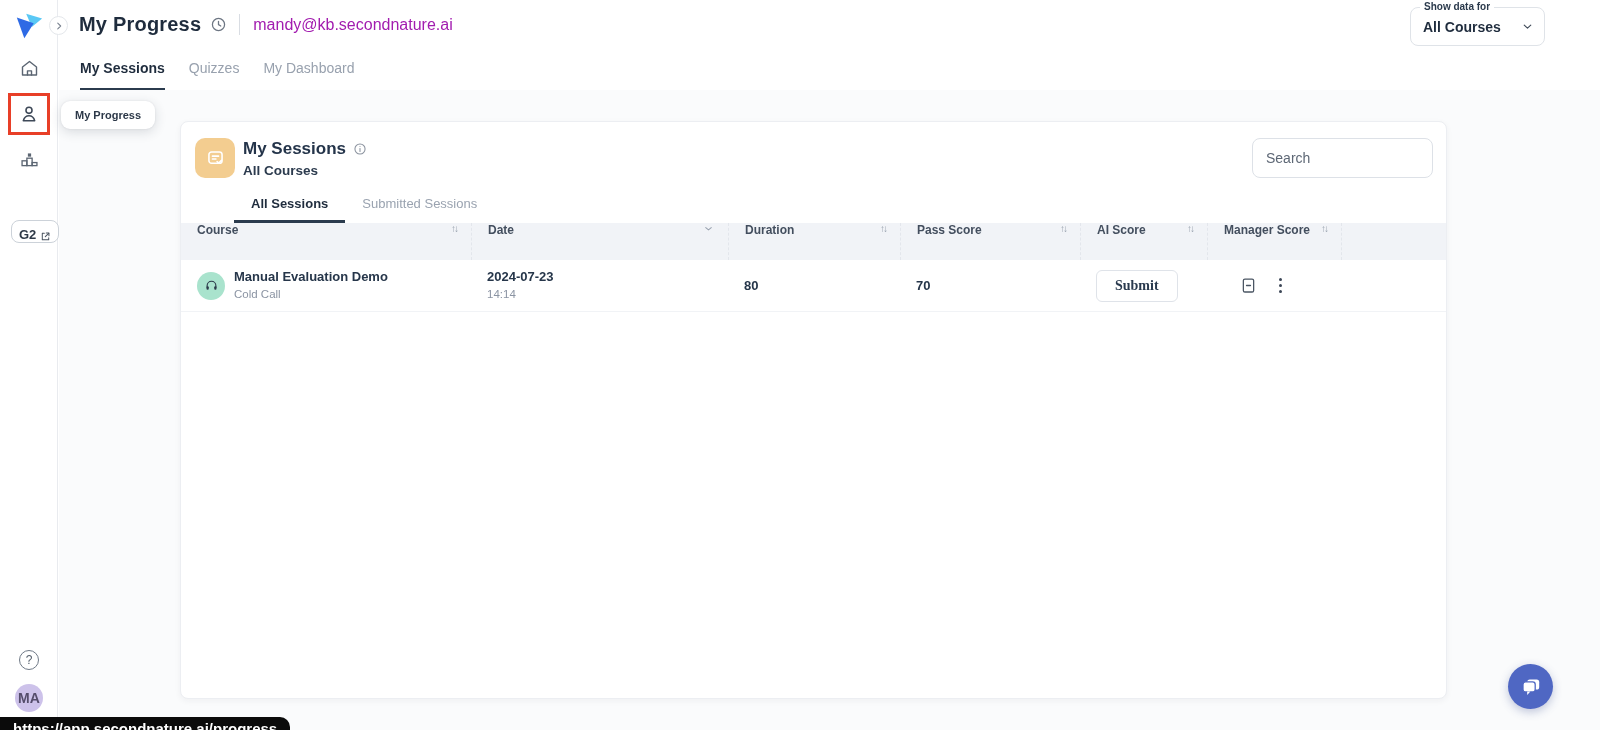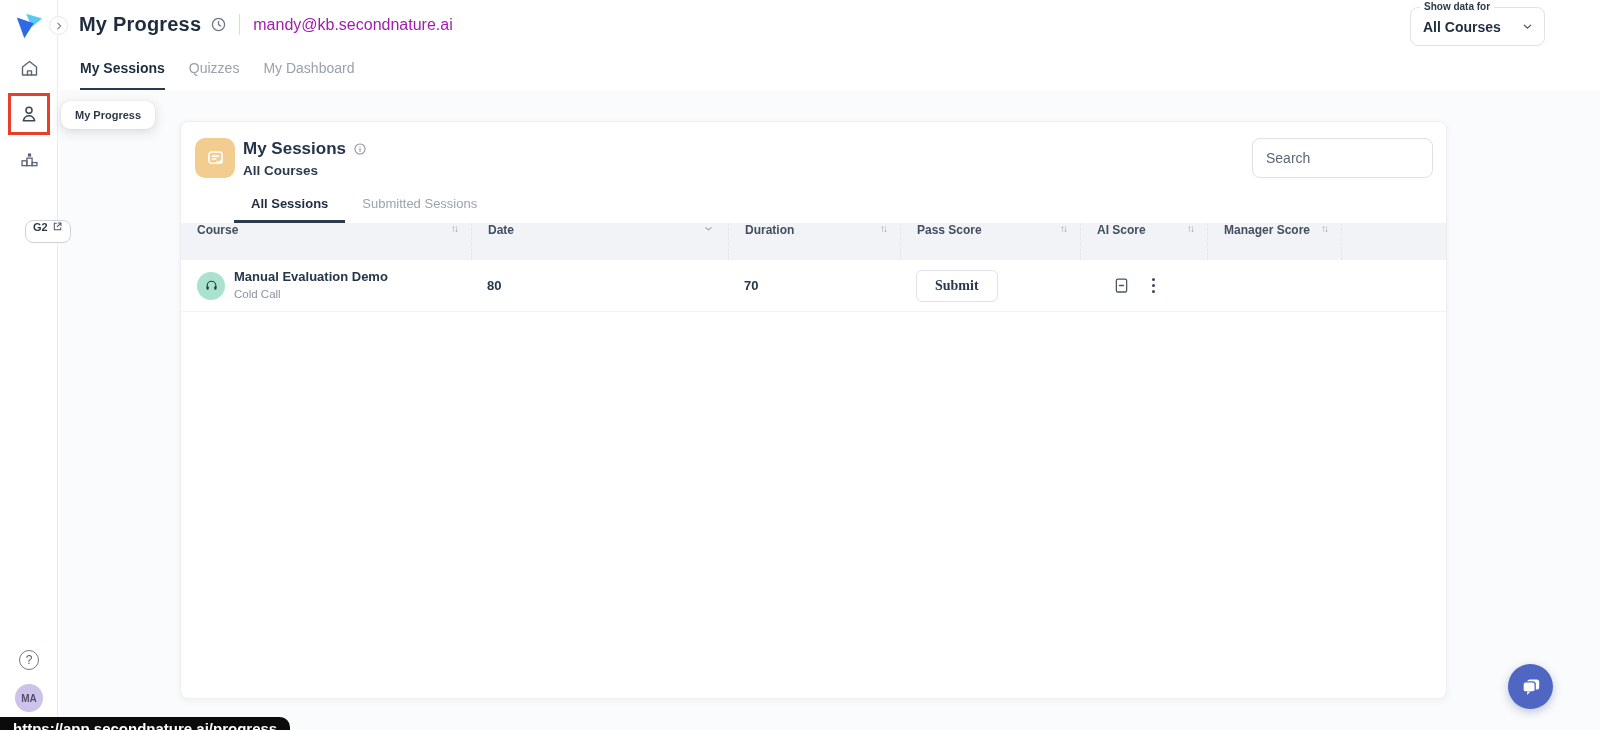--- a/index.html
+++ b/index.html
@@ -23,36 +23,36 @@
     display: flex; align-items: center; justify-content: center; z-index: 30; cursor: pointer;
   }
   .nav-icon { position: absolute; left: 0; width: 58px; display: flex; justify-content: center; cursor: pointer; }
   .nav-home { top: 58px; }
   .nav-progress-box {
     position: absolute; left: 8px; top: 93px; width: 42px; height: 42px;
     border: 3px solid #e83f28; display: flex; align-items: center; justify-content: center; cursor: pointer;
   }
   .nav-podium { top: 149px; }
   .g2-badge {
-    position: absolute; left: 25px; top: 220px; height: 23px;
+    position: absolute; left: 11px; top: 220px; height: 23px;
     border: 1px solid #ccd2d9; border-radius: 8px; background: #fff;
-    display: flex; align-items: flex-start; gap: 4px; padding: 0 7px;
-    font-size: 11px; font-weight: bold; color: #2e3947; cursor: pointer;
+    display: flex; align-items: flex-end; gap: 4px; padding: 0 7px;
+    font-size: 13px; font-weight: bold; color: #2e3947; cursor: pointer;
   }
   .help-btn {
     position: absolute; left: 19px; top: 650px; width: 20px; height: 20px;
     border: 1.5px solid #707a87; border-radius: 50%; color: #5a московrgb;
     display: flex; align-items: center; justify-content: center;
     font-size: 12px; color: #555f6c; cursor: pointer; background: #fff;
   }
   .user-avatar {
     position: absolute; left: 15px; top: 684px; width: 28px; height: 28px;
     border-radius: 50%; background: #cdc2ea; color: #554d6b;
     display: flex; align-items: center; justify-content: center;
-    font-size: 10px; font-weight: bold; cursor: pointer;
+    font-size: 14px; font-weight: bold; cursor: pointer;
   }
 
   
   .sidebar-tooltip {
     position: absolute; left: 61px; top: 101px; z-index: 25;
     background: #fff; border-radius: 9px; padding: 8px 14px;
     box-shadow: 0 3px 12px rgba(40,50,70,.16), 0 0 2px rgba(40,50,70,.1);
     font-size: 11px; font-weight: 600; color: #2c3848;
   }
 
@@ -311,20 +311,26 @@
               <rect x="4" y="13.3" width="3.6" height="5.4" rx="1.6" fill="#2c3b4a" stroke="none"></rect>
               <rect x="16.4" y="13.3" width="3.6" height="5.4" rx="1.6" fill="#2c3b4a" stroke="none"></rect>
             </svg>
           </span>
           <span>
             <div class="cell-main">Manual Evaluation Demo</div>
             <div class="cell-sub">Cold Call</div>
           </span>
         </div>
         <div class="td">
+          <span>
+            <div class="cell-main">2024-07-23</div>
+            <div class="cell-sub">14:14</div>
+          </span>
+        </div>
+        <div class="td">
           <span class="cell-strong">80</span>
         </div>
         <div class="td">
           <span class="cell-strong">70</span>
         </div>
         <div class="td">
           <button class="submit-btn">Submit</button>
         </div>
         <div class="td td-actions">
           <button class="icon-btn">

